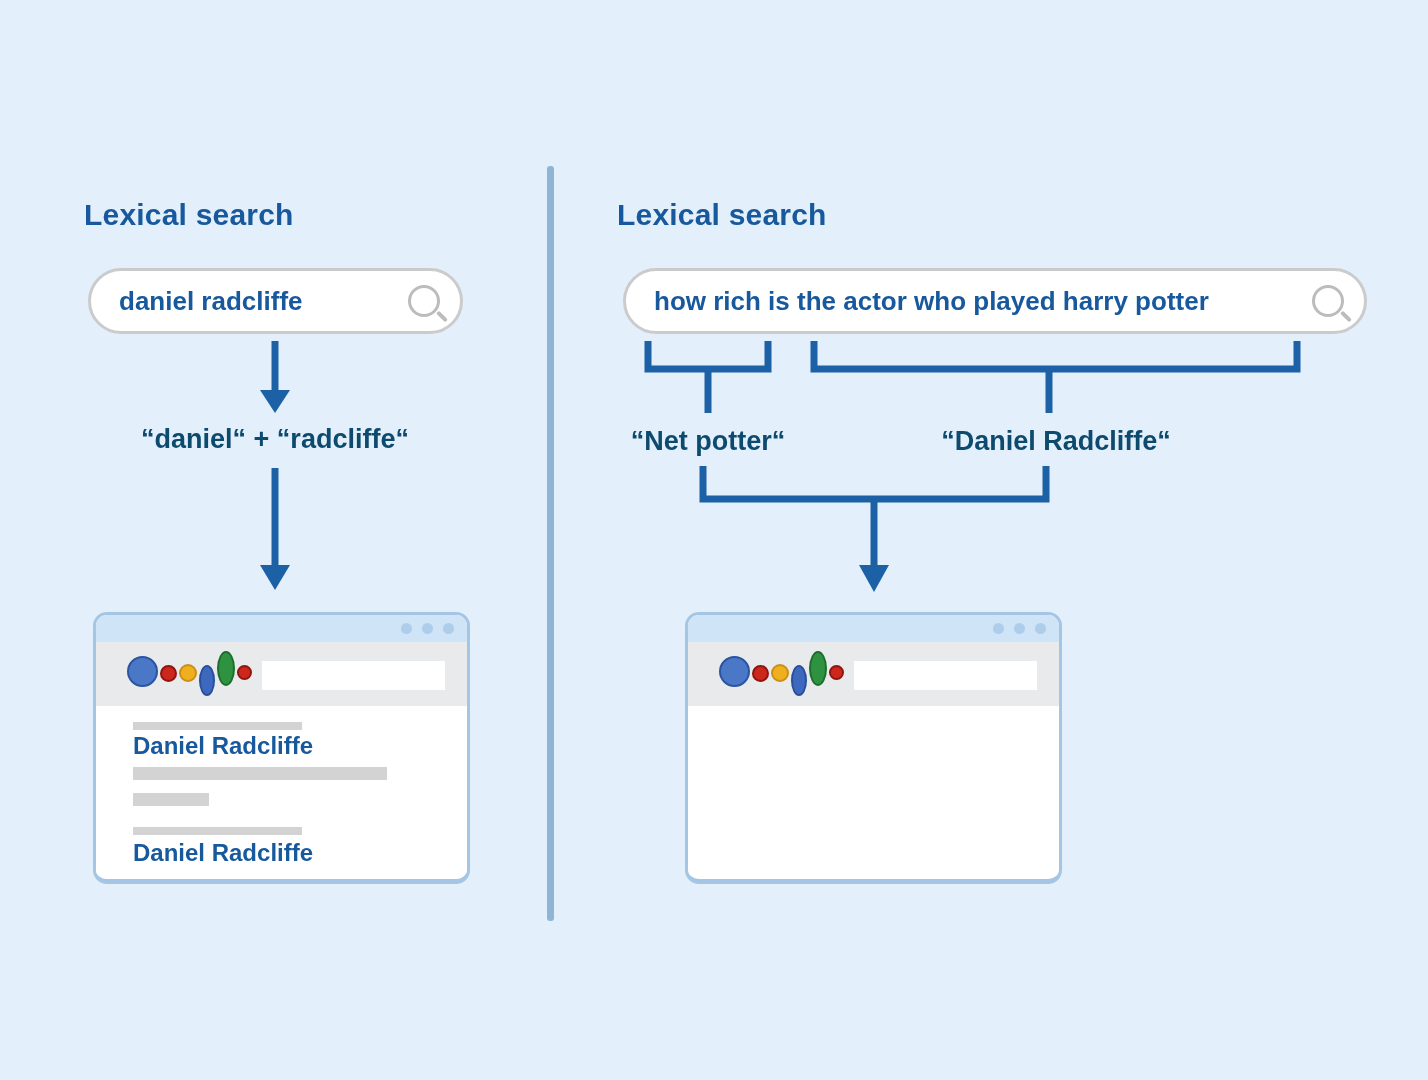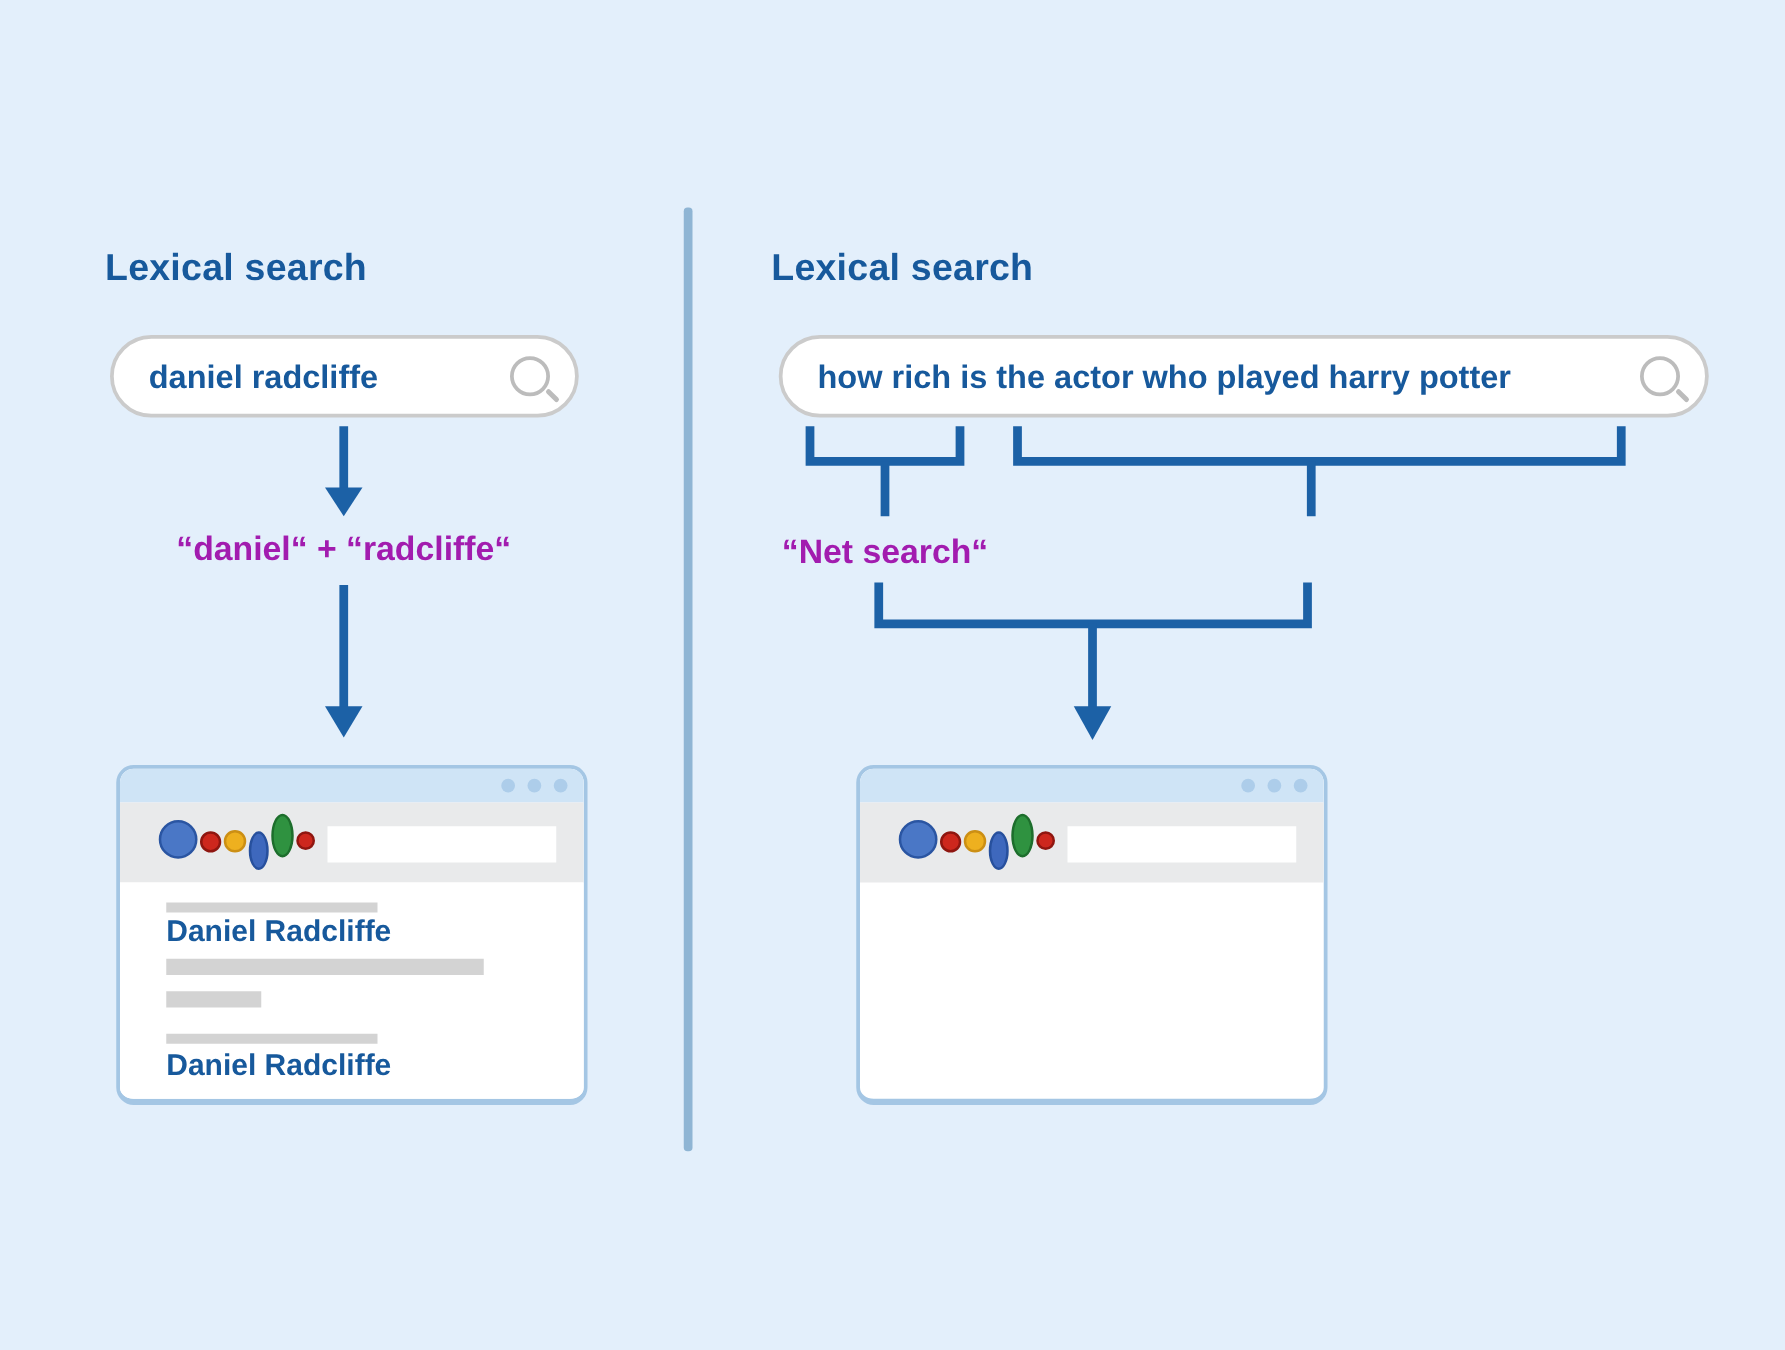--- a/index.html
+++ b/index.html
@@ -26,21 +26,21 @@
   .mag{
     position:relative;width:26px;height:26px;flex:0 0 auto;
     border:3.5px solid #bcbcbc;border-radius:50%;
   }
   .mag::after{
     content:"";position:absolute;width:4px;height:13px;background:#bcbcbc;
     right:-7px;bottom:-9px;transform:rotate(-45deg);border-radius:2px;
   }
   
   .concept-label{
-    position:absolute;font-size:27px;font-weight:bold;color:#a21caf;
+    position:absolute;font-size:27px;font-weight:bold;color:#0c4a6e;
     text-align:center;white-space:nowrap;
   }
   
   .divider{
     position:absolute;left:547px;top:166px;width:7px;height:755px;
     background:#8fb5d4;border-radius:3px;
   }
   
   svg.overlay{position:absolute;left:0;top:0;pointer-events:none;}
   .stroke{stroke:#1c61a6;stroke-width:7;fill:none;}
@@ -109,21 +109,22 @@
 
   <div class="concept-label" style="left:75px;top:424px;width:400px;">“daniel“ + “radcliffe“</div>
 
   <div class="section-title" style="left:617px;top:198px;">Lexical search</div>
 
   <div class="search-pill" style="left:623px;top:268px;width:744px;justify-content:space-between;">
     <span class="query">how rich is the actor who played harry potter</span>
     <span class="mag"></span>
   </div>
 
-  <div class="concept-label" style="left:558px;top:426px;width:300px;">“Net search“</div>
+  <div class="concept-label" style="left:558px;top:426px;width:300px;">“Net potter“</div>
+  <div class="concept-label" style="left:906px;top:426px;width:300px;">“Daniel Radcliffe“</div>
 
   <svg class="overlay" width="1428" height="1080" viewBox="0 0 1428 1080">
 
     <g>
       <path class="stroke" d="M275,341 L275,392"></path>
       <path class="fillhead" d="M260,390 L290,390 L275,413 Z"></path>
     </g>
 
     <g>
       <path class="stroke" d="M275,468 L275,567"></path>

